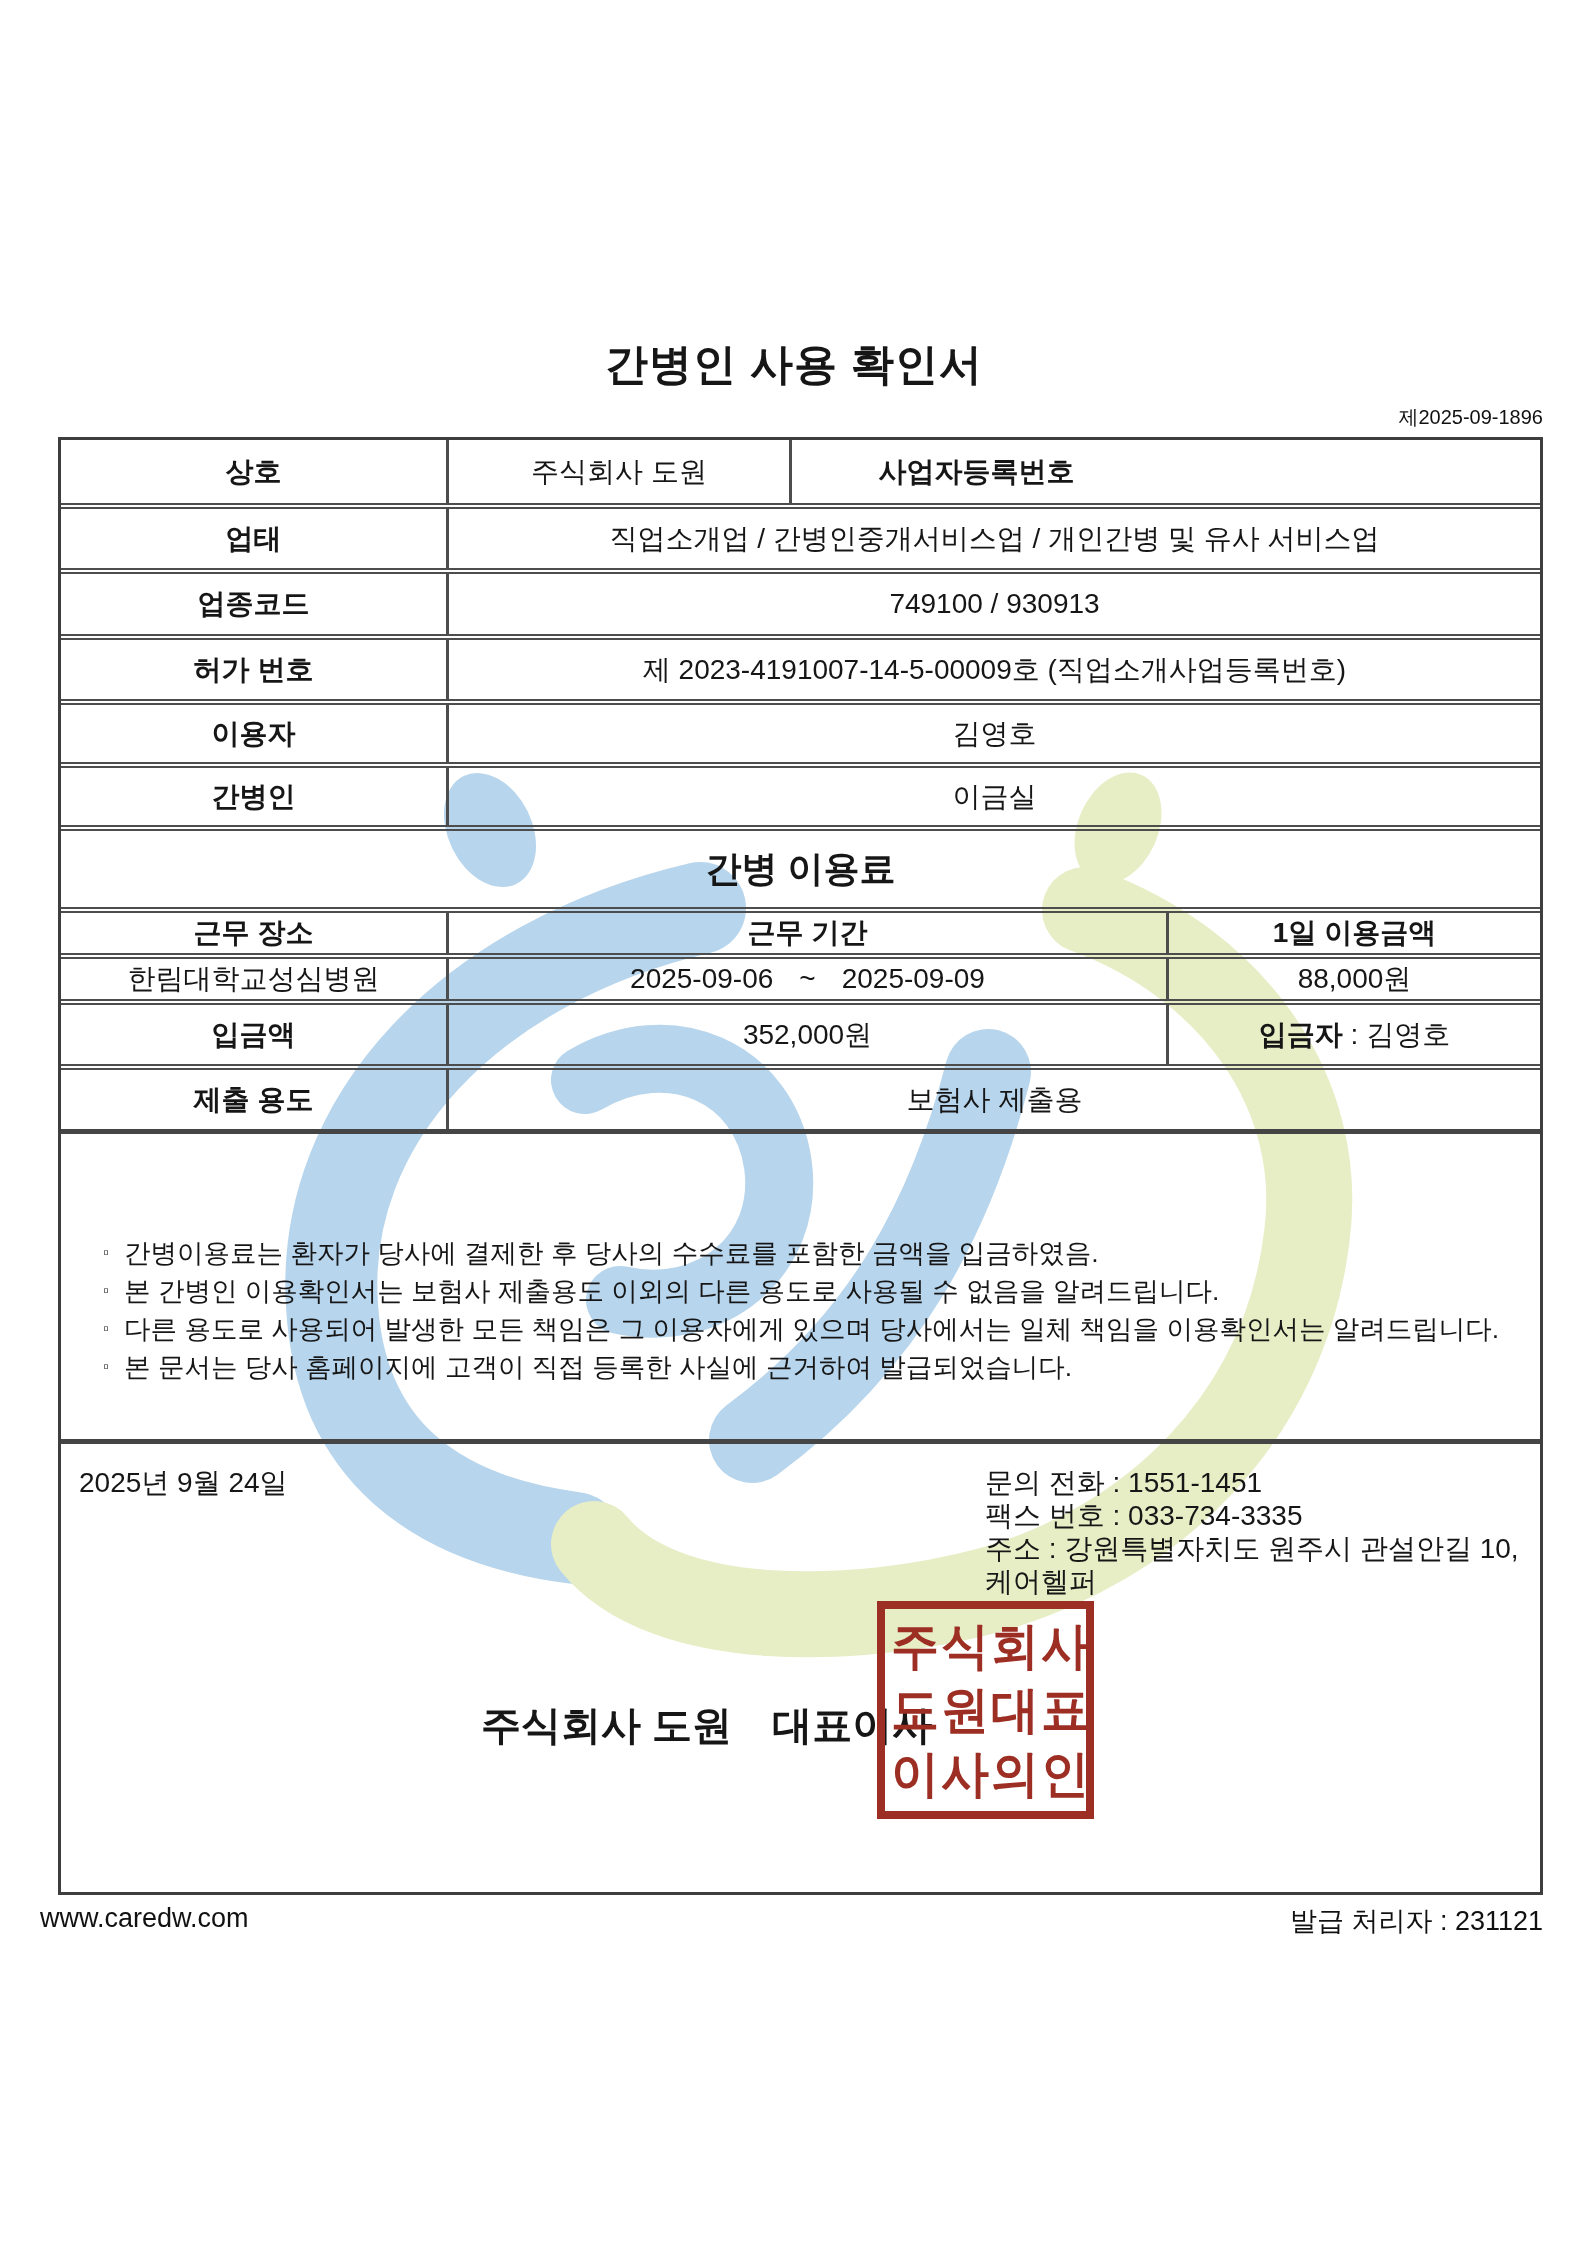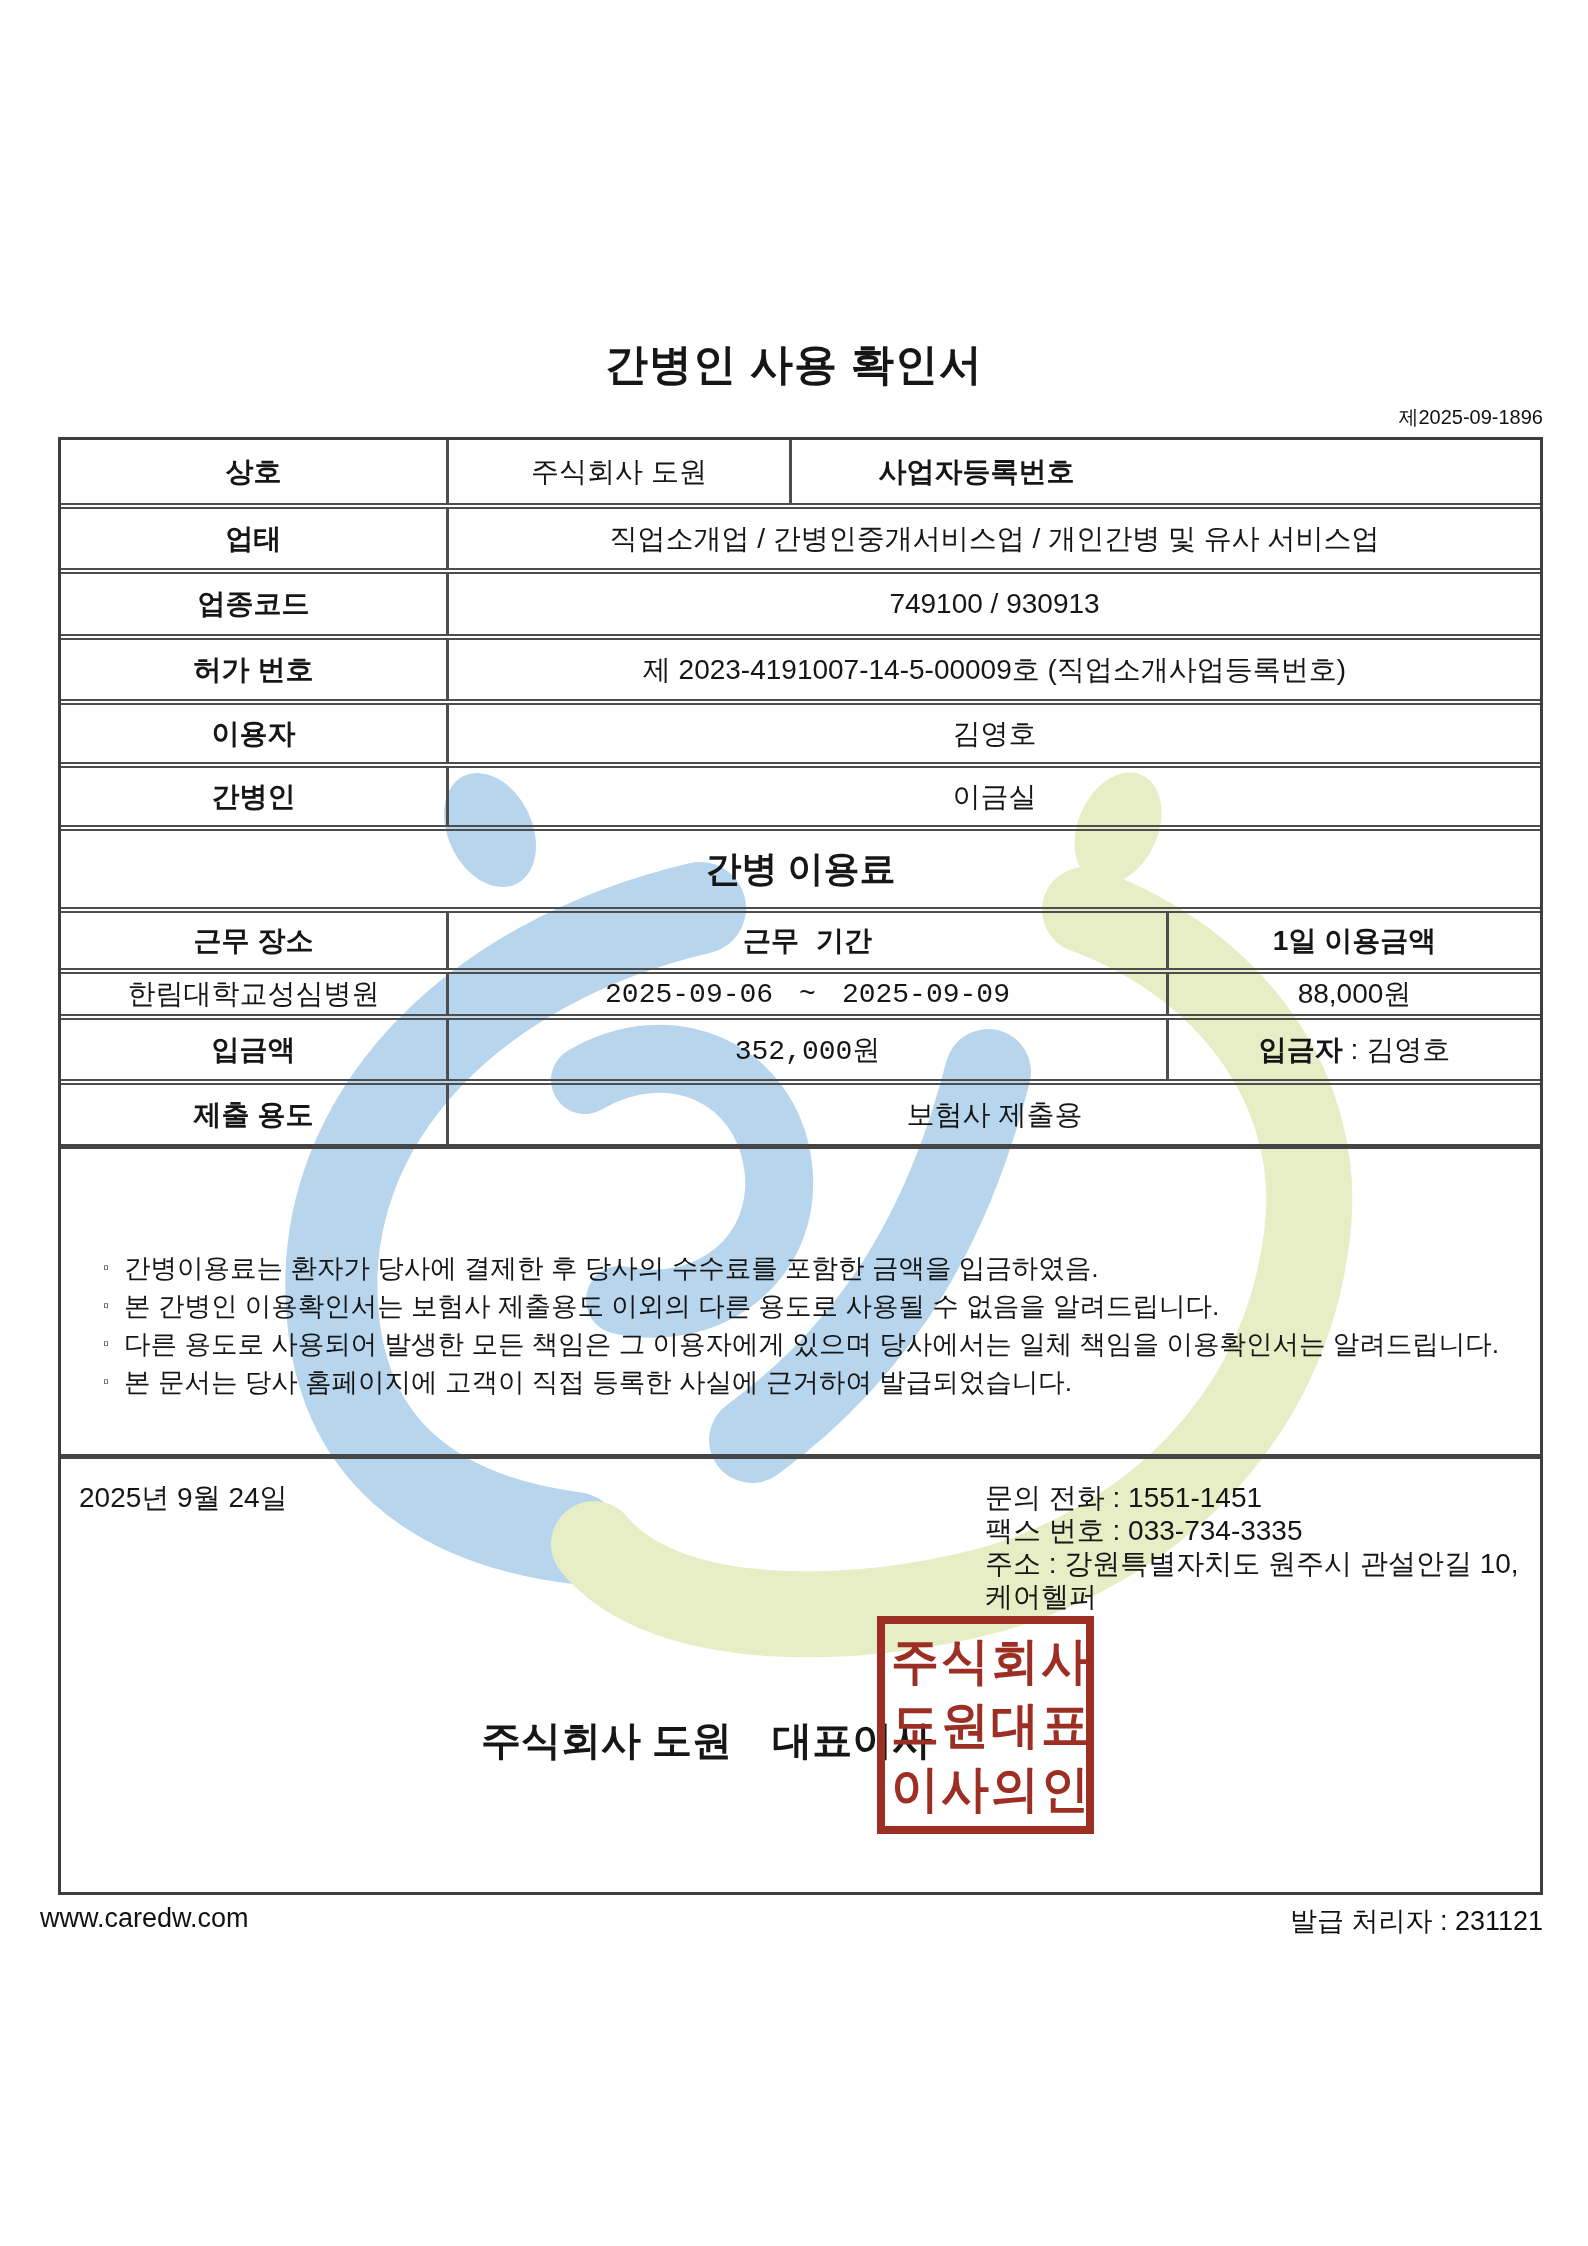--- a/index.html
+++ b/index.html
@@ -28,21 +28,21 @@
   .r.thick{border-top:5px solid #454545;}
   .c{display:flex;align-items:center;justify-content:center;box-sizing:border-box;
      font-size:28px;text-align:center;}
   .bl{border-left:3px solid #4d4d4d;}
   .lbl{font-weight:700;}
   .w1{width:385px;}
   .w2{width:343px;}
   .w3{width:372px;text-align:center;}
   .w4{flex:1;}
   .wWide{flex:1;}
-  .wMid{width:720px;font-family:Liberation Mono, monospace;}
+  .wMid{width:720px;}
   .section-cell{width:100%;font-size:36px;font-weight:700;}
   .tilde{margin:0 26px;}
 
   .notesbox{display:block;box-sizing:border-box;padding:100px 30px 0 42px;}
   .note-line{display:flex;align-items:center;height:38px;}
   .note-bullet{font-size:17px;margin-right:15px;color:#222;flex:0 0 auto;}
   .note-text{font-size:26.5px;white-space:nowrap;}
 
   .datebox{position:relative;padding-left:38px;}
   .issue-date{position:absolute;left:18px;top:20px;font-size:28px;}
@@ -117,21 +117,21 @@
 
     <div class="r" style="height:63px">
       <div class="c w1 lbl">간병인</div>
       <div class="c wWide bl">이금실</div>
     </div>
 
     <div class="r" style="height:82px">
       <div class="c section-cell">간병 이용료</div>
     </div>
 
-    <div class="r" style="height:61px">
+    <div class="r" style="height:46px">
       <div class="c w1 lbl">근무 장소</div>
       <div class="c wMid bl lbl">근무 기간</div>
       <div class="c w4 bl lbl">1일 이용금액</div>
     </div>
 
     <div class="r" style="height:46px">
       <div class="c w1">한림대학교성심병원</div>
       <div class="c wMid bl">
         <span>2025-09-06</span>
         <span class="tilde">~</span>

